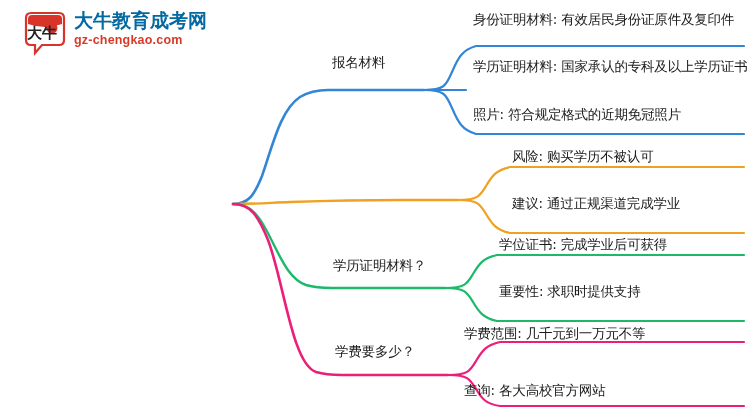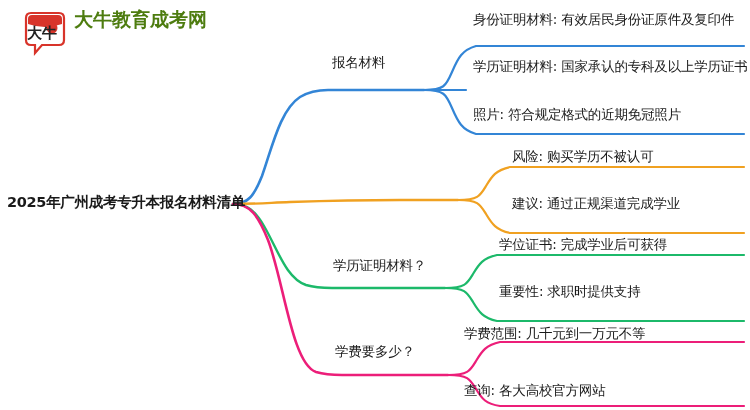--- a/index.html
+++ b/index.html
@@ -31,24 +31,24 @@
     width: 46px;
     height: 46px;
   }
   #logo-text {
     position: absolute;
     left: 52px;
     top: 2px;
     width: 130px;
   }
   .logo-cn {
-    font-family: Liberation Mono, monospace;
+    font-family: Liberation Serif, serif;
     font-size: 19px;
     font-weight: bold;
-    color: #4d7c0f;
+    color: #0369a1;
     letter-spacing: 0px;
     line-height: 22px;
     white-space: nowrap;
   }
   .logo-en {
     font-family: "Liberation Sans", sans-serif;
     font-size: 12.5px;
     font-weight: bold;
     color: #d83a27;
     letter-spacing: 0.2px;
@@ -95,20 +95,21 @@
 
   <div id="logo">
     <svg id="logo-mark" viewBox="0 0 46 46">
       <path d="M4 8 Q4 3 9 3 L37 3 Q42 3 42 8 L42 30 Q42 35 37 35 L20 35 L13 43 L13 35 L9 35 Q4 35 4 30 Z" fill="#ffffff" stroke="#d8342a" stroke-width="2.2"></path>
       <path d="M6 9 Q6 5 10 5 L36 5 Q40 5 40 9 L40 14 Q23 20 6 14 Z" fill="#d8342a"></path>
       <circle cx="30" cy="18" r="5.5" fill="#d8342a"></circle>
       <text x="20" y="28" text-anchor="middle" font-family="DejaVu Sans, Liberation Sans, sans-serif" font-size="15" font-weight="bold" fill="#222222">大牛</text>
     </svg>
     <div id="logo-text">
       <div class="logo-cn">大牛教育成考网</div>
+      <div class="logo-en">gz-chengkao.com</div>
     </div>
   </div>
 
   <svg id="map-svg" viewBox="0 0 750 410">
     <g fill="none" stroke-linecap="round" stroke-linejoin="round">
 
       <g stroke="#3385d6">
         <path d="M233 204 C 248 204 254 196 262 176 C 272 148 280 110 300 97 C 310 91 318 90 328 90 L 424 90" stroke-width="2.6"></path>
         <path d="M424 90 L 466 90" stroke-width="2.2"></path>
         <path d="M424 90 C 444 90 446 86 452 72 C 458 58 462 50 476 46 L 744 46" stroke-width="2.2"></path>
@@ -129,21 +130,20 @@
 
       <g stroke="#ec1e79">
         <path d="M233 204 C 250 204 258 215 268 240 C 284 282 292 364 316 372 C 326 375 332 375 342 375 L 448 375" stroke-width="2.6"></path>
         <path d="M448 375 C 468 375 470 371 476 361 C 482 351 486 345 500 342 L 744 342" stroke-width="2.2"></path>
         <path d="M448 375 C 468 375 470 379 476 389 C 482 399 486 404 500 406 L 744 406" stroke-width="2.2"></path>
       </g>
 
     </g>
   </svg>
 
-  <div class="mm-label mm-root" style="left:7px; top:195px;">2025年广州成考专升本报名材料清单</div>
 
   <div class="mm-label mm-branch" style="left:332px; top:56px;">报名材料</div>
   <div class="mm-label mm-branch" style="left:333px; top:259px;">学历证明材料？</div>
   <div class="mm-label mm-branch" style="left:335px; top:345px;">学费要多少？</div>
 
   <div class="mm-label mm-leaf" style="left:473px; top:13px;">身份证明材料: 有效居民身份证原件及复印件</div>
   <div class="mm-label mm-leaf" style="left:473px; top:60px;">学历证明材料: 国家承认的专科及以上学历证书</div>
   <div class="mm-label mm-leaf" style="left:473px; top:108px;">照片: 符合规定格式的近期免冠照片</div>
 
   <div class="mm-label mm-leaf" style="left:512px; top:150px;">风险: 购买学历不被认可</div>

